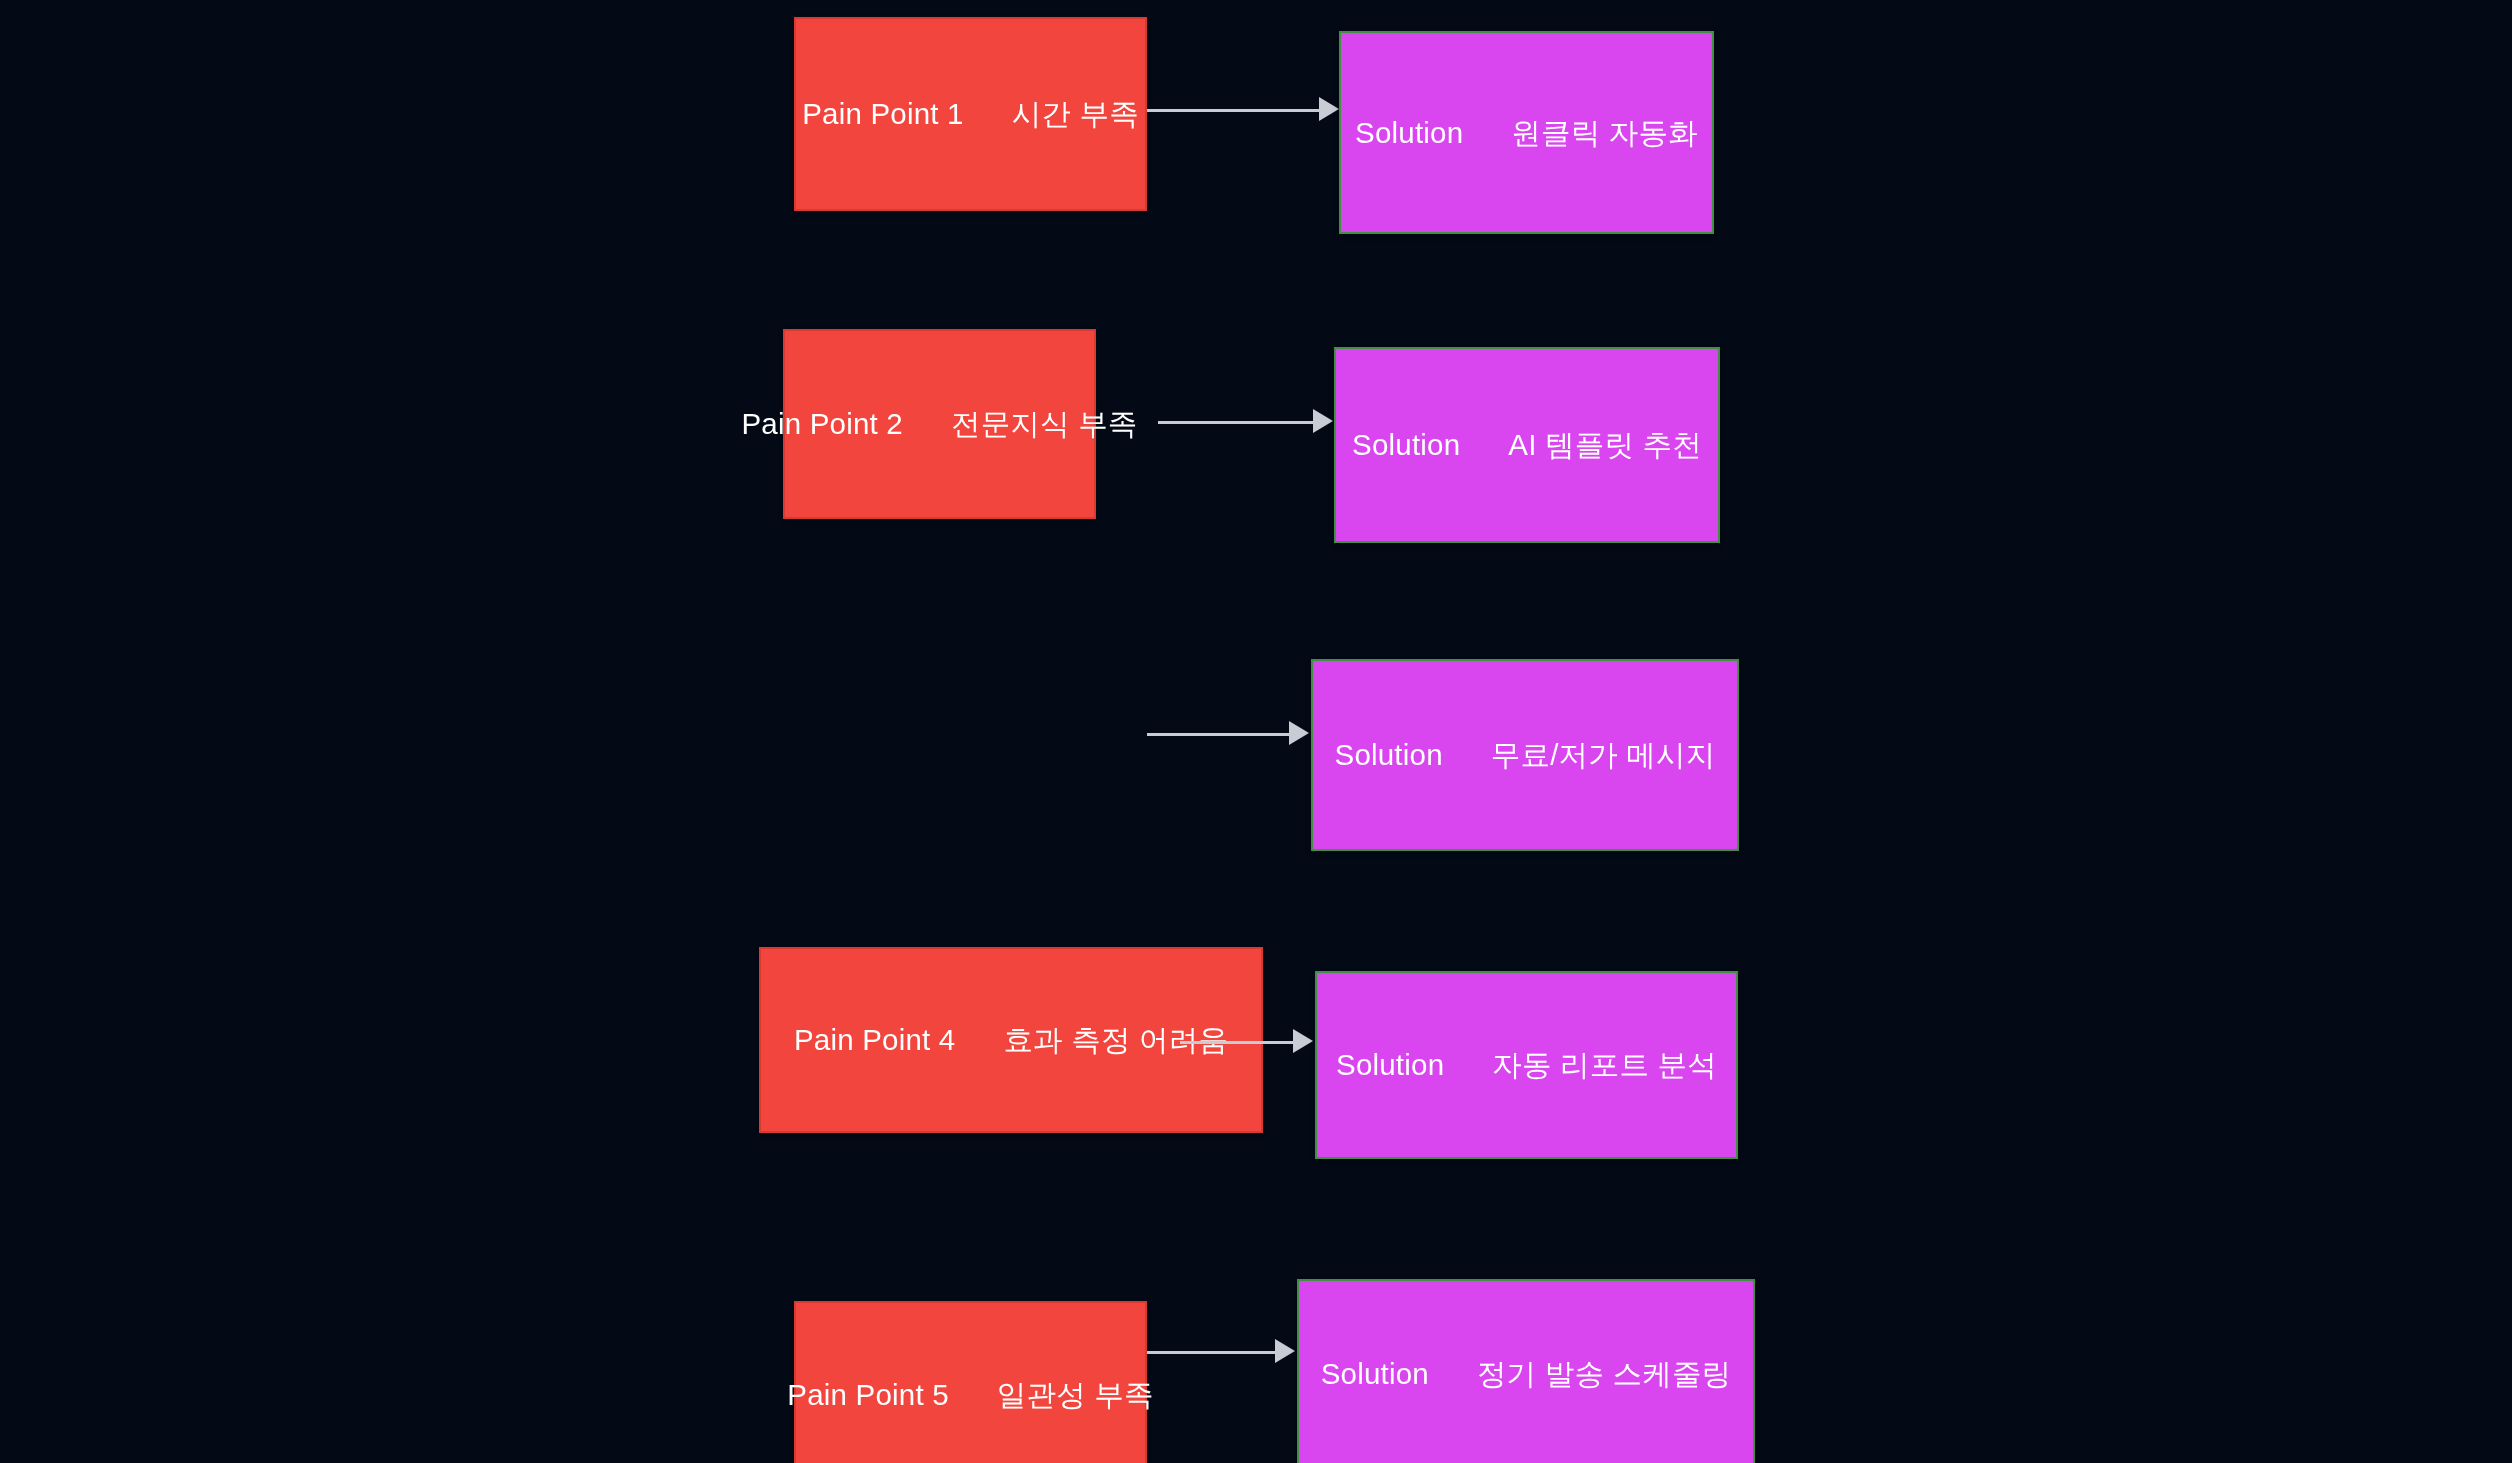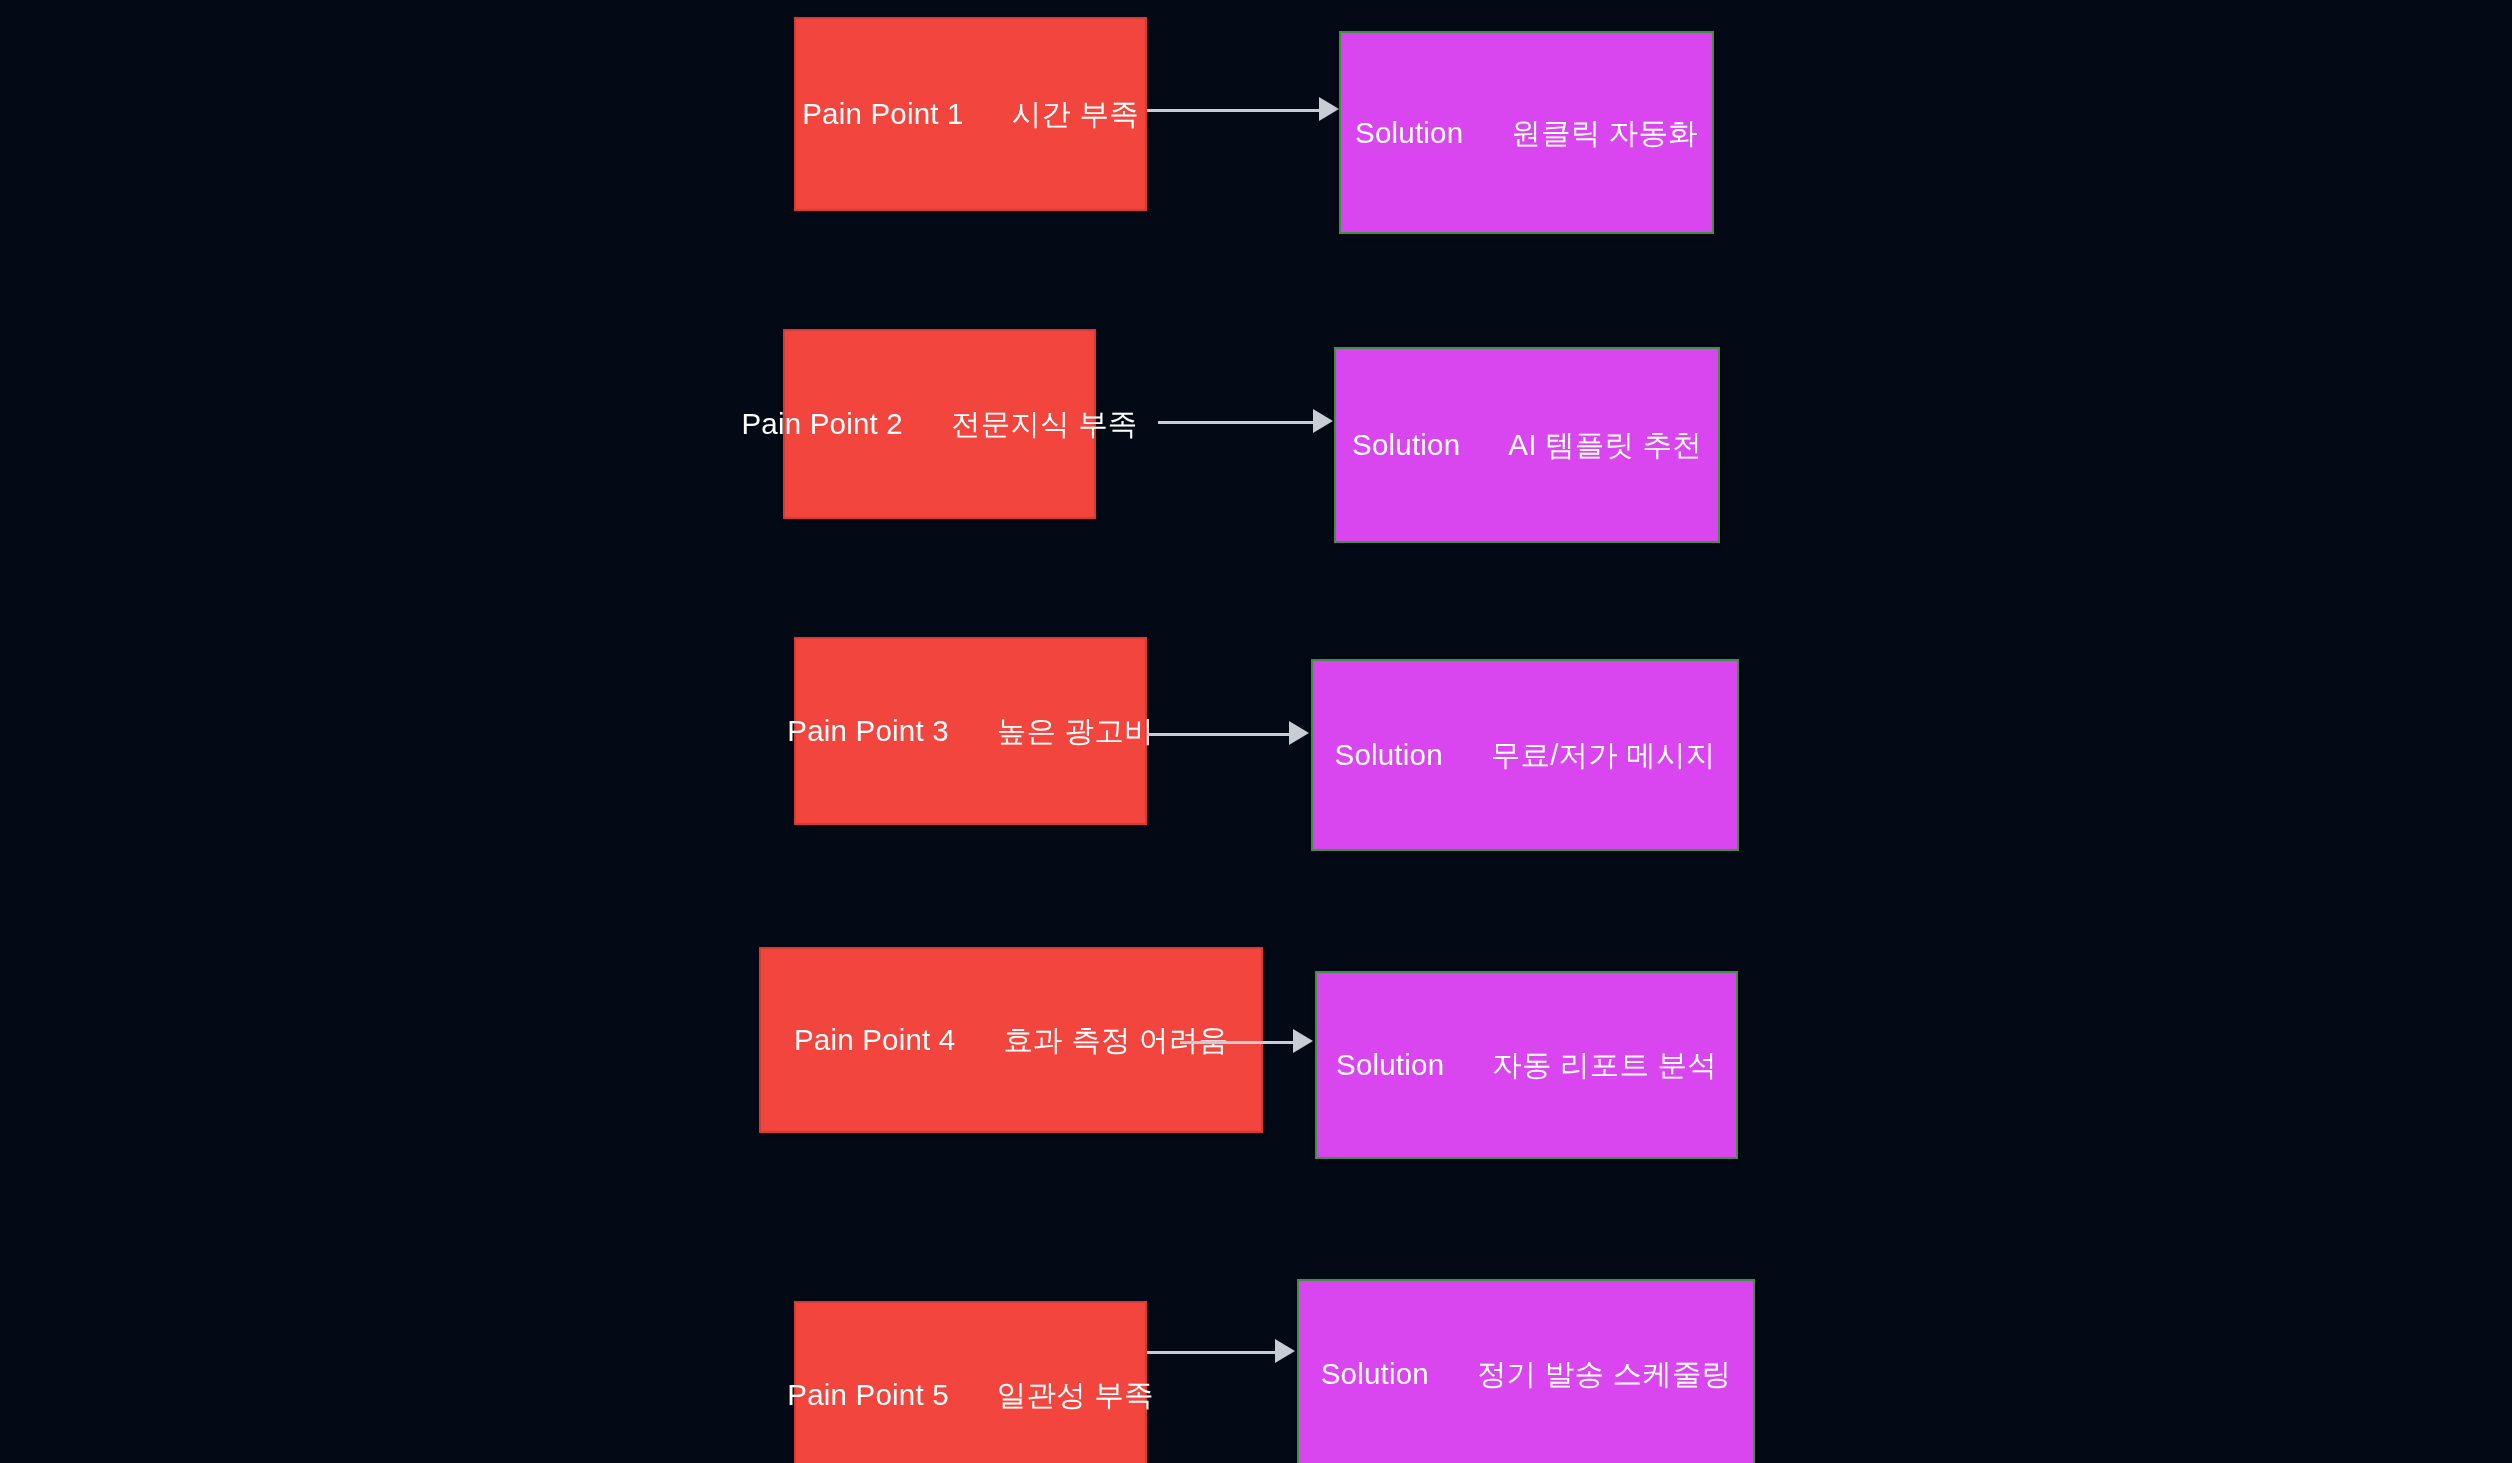--- a/index.html
+++ b/index.html
@@ -76,24 +76,20 @@
     <div class="node pain" style="left: 783px; top: 329px; width: 313px; height: 190px;">
       <span class="line1">Pain Point 2</span>
       <span class="line2">전문지식 부족</span>
     </div>
     <div class="edge" style="left: 1158px; top: 421px; width: 157px;"></div>
     <div class="edge-head" style="left: 1313px; top: 409px;"></div>
     <div class="node solution" style="left: 1334px; top: 323px; width: 386px; height: 196px;">
       <span class="line1">Solution</span>
       <span class="line2">AI 템플릿 추천</span>
     </div>
-    <div class="node pain" style="left: 794px; top: 637px; width: 353px; height: 188px;">
-      <span class="line1">Pain Point 3</span>
-      <span class="line2">높은 광고비</span>
-    </div>
     <div class="edge" style="left: 1147px; top: 733px; width: 144px;"></div>
     <div class="edge-head" style="left: 1289px; top: 721px;"></div>
     <div class="node solution" style="left: 1311px; top: 635px; width: 428px; height: 192px;">
       <span class="line1">Solution</span>
       <span class="line2">무료/저가 메시지</span>
     </div>
     <div class="node pain" style="left: 759px; top: 947px; width: 504px; height: 186px;">
       <span class="line1">Pain Point 4</span>
       <span class="line2">효과 측정 어려움</span>
     </div>

